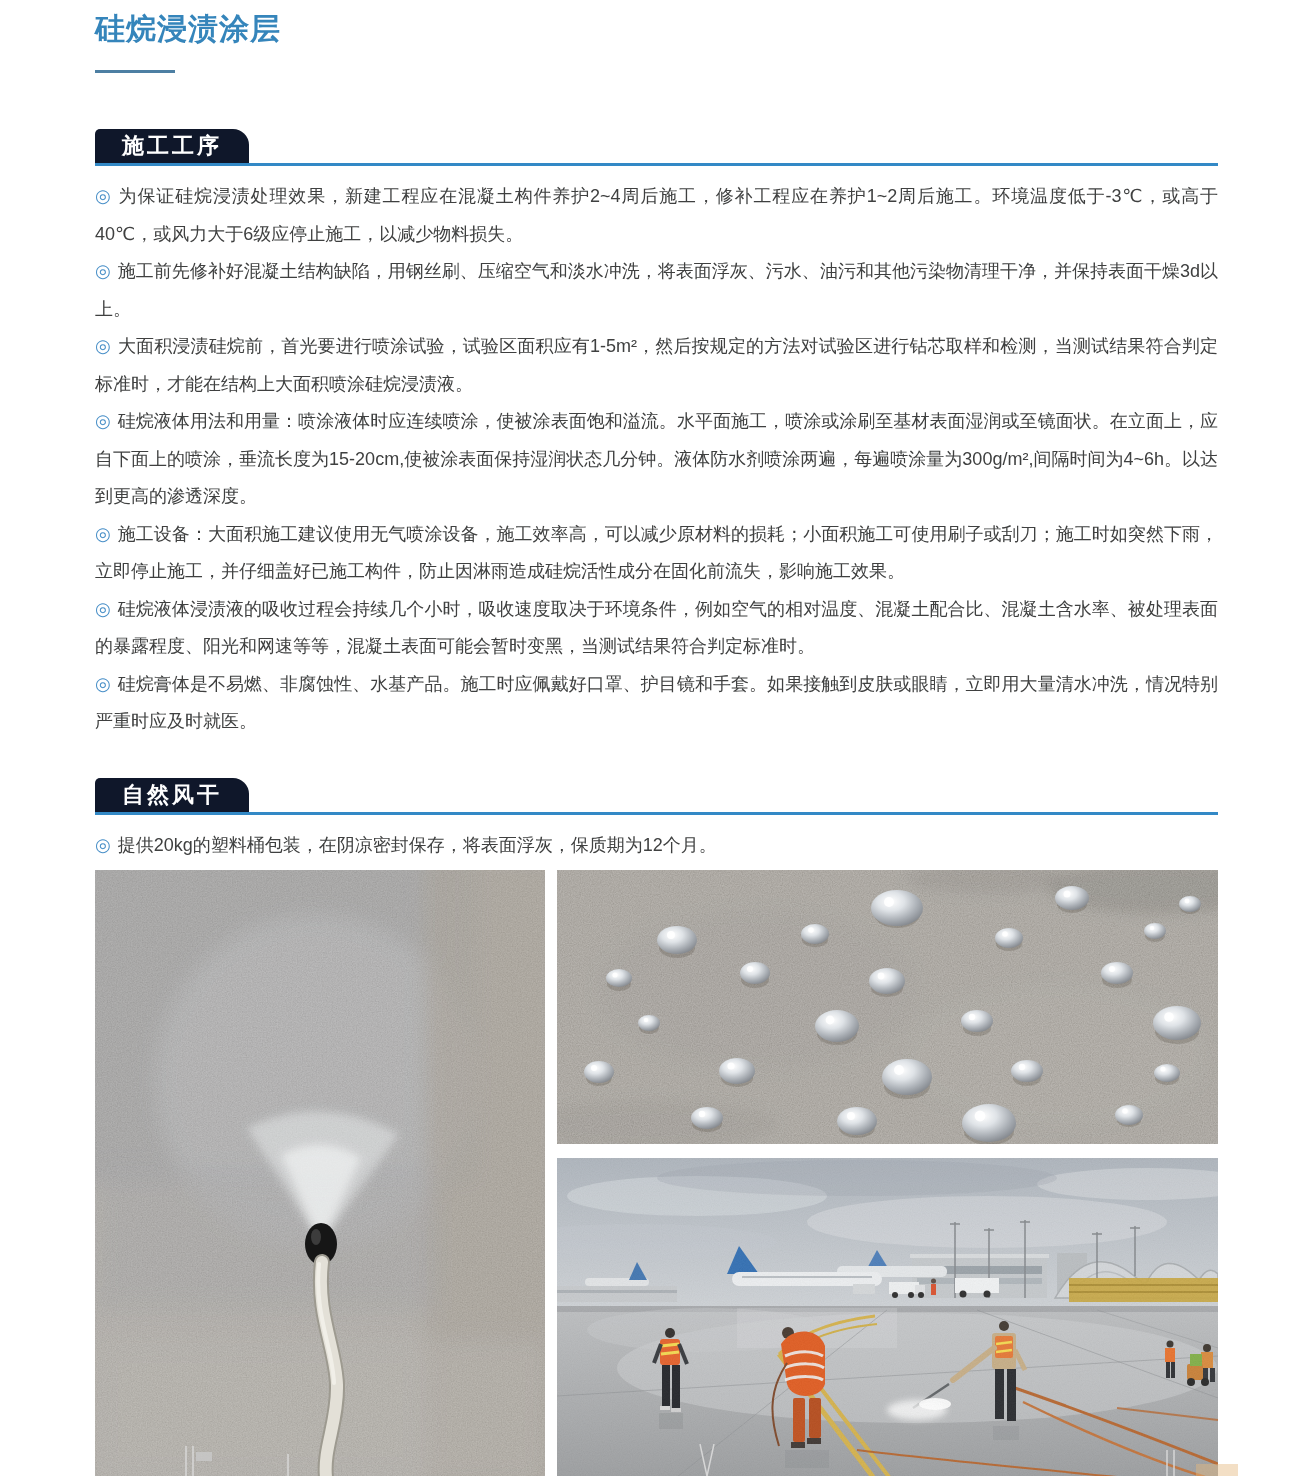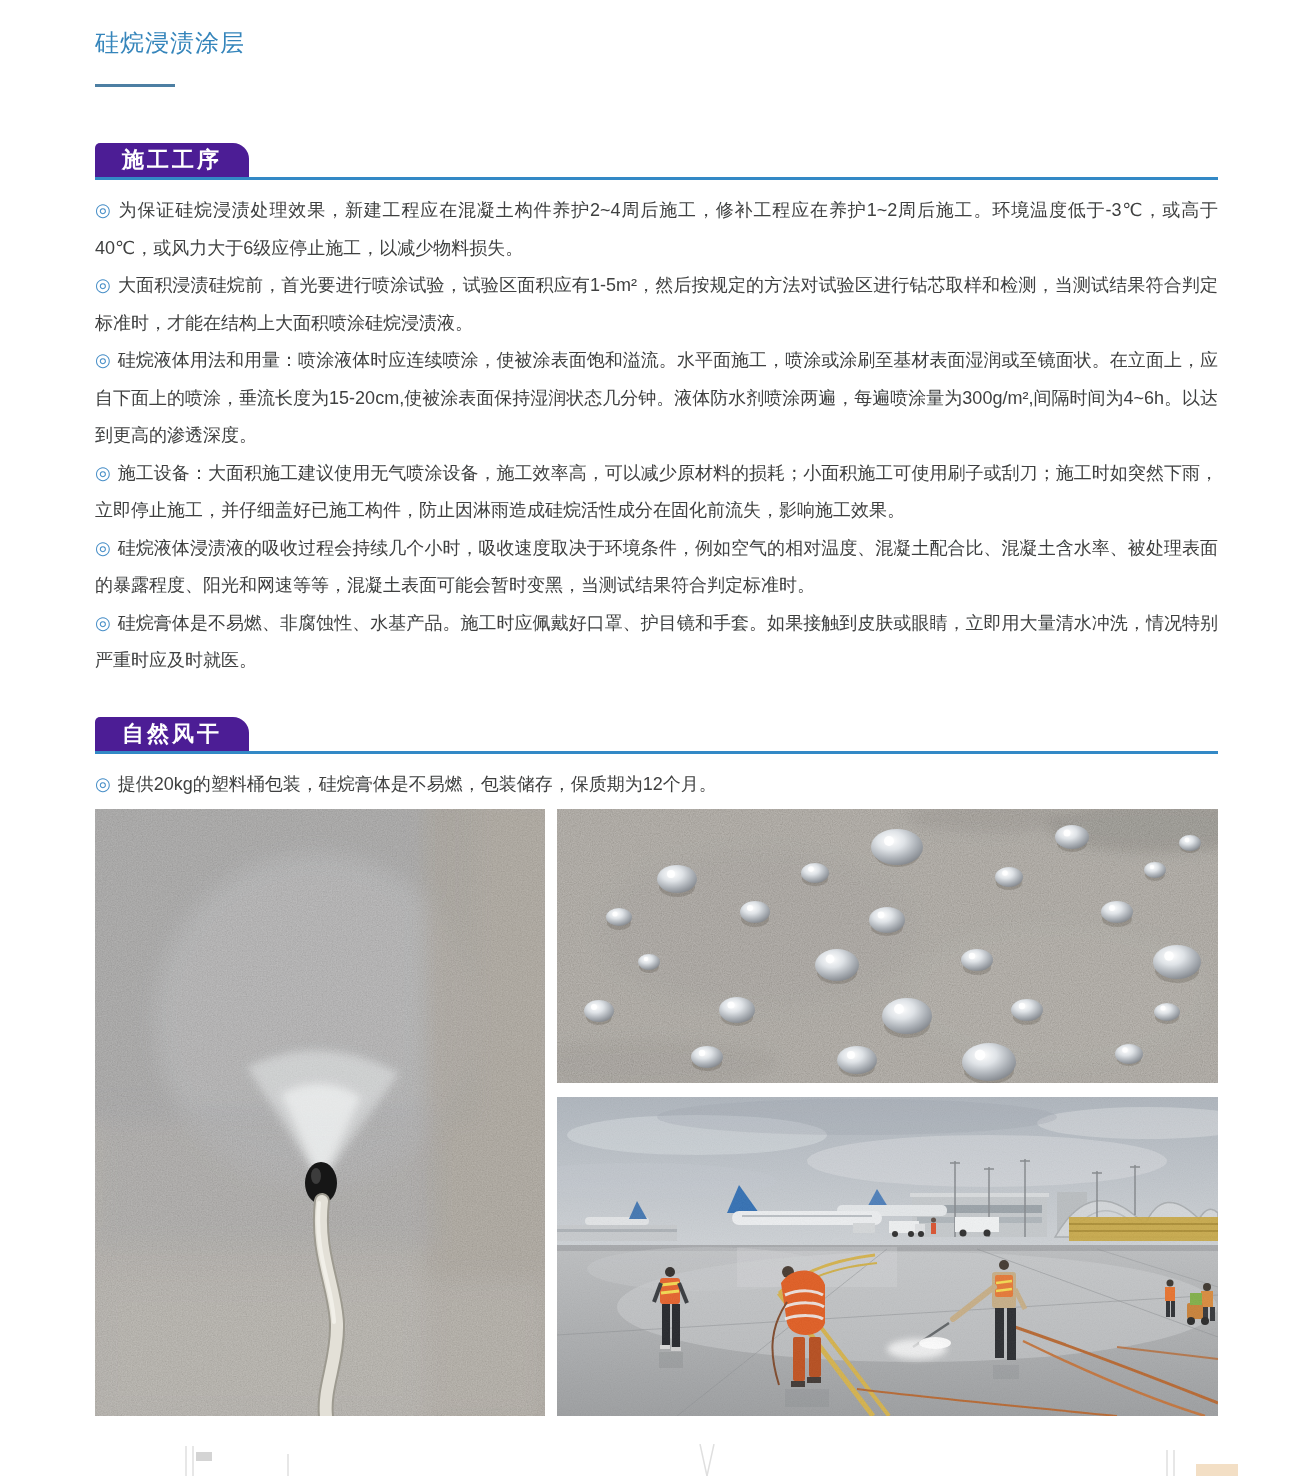--- a/index.html
+++ b/index.html
@@ -1,26 +1,26 @@
 <!DOCTYPE html>
 <html><head>
 <meta charset="utf-8">
 <style>
   html,body{margin:0;padding:0;}
   body{
     width:1290px;height:1476px;background:#ffffff;position:relative;overflow:hidden;
     font-family:"Liberation Sans","DejaVu Sans",sans-serif;color:#3f4040;
   }
   .content{position:absolute;left:95px;top:0;width:1123px;}
-  .page-title{margin:24px 0 0 0;font-size:24px;line-height:38px;font-weight:normal;color:#3585bb;letter-spacing:1px;}
+  .page-title{margin:10px 0 0 0;font-size:30px;line-height:38px;font-weight:bold;color:#3585bb;letter-spacing:1px;}
   .title-rule{width:80px;height:3px;background:#4d7fa3;margin-top:22px;}
   .section-head{margin-top:56px;border-bottom:3px solid #3389c6;line-height:0;}
   .section-head.second{margin-top:37px;}
   .badge{
-    display:inline-block;background:#4c1d95;color:#ffffff;font-size:22px;font-weight:bold;
+    display:inline-block;background:#0f172a;color:#ffffff;font-size:22px;font-weight:bold;
     line-height:34px;padding:0 27px;letter-spacing:3px;border-radius:5px 16px 0 0;
   }
   .bullets{margin-top:12px;font-size:18px;line-height:37.5px;text-align:justify;}
   .bullets p{margin:0;}
   .bsym{color:#4a90c8;margin-right:7px;}
   .photo-grid{display:flex;gap:12px;margin-top:6px;}
   .photo-col{display:flex;flex-direction:column;gap:14px;}
   svg.photo{display:block;background:#a3a09a;}
   .bottom-artifacts{position:absolute;left:0;top:1444px;}
 </style>
@@ -31,33 +31,34 @@
 
   <h1 class="page-title">硅烷浸渍涂层</h1>
   <div class="title-rule"></div>
 
   <div class="section-head">
     <span class="badge">施工工序</span>
   </div>
 
   <div class="bullets">
     <p><span class="bsym">◎</span><span>为保证硅烷浸渍处理效果，新建工程应在混凝土构件养护2~4周后施工，修补工程应在养护1~2周后施工。环境温度低于-3℃，或高于40℃，或风力大于6级应停止施工，以减少物料损失。</span></p>
+    <p><span class="bsym">◎</span><span>施工前先修补好混凝土结构缺陷，用钢丝刷、压缩空气和淡水冲洗，将表面浮灰、污水、油污和其他污染物清理干净，并保持表面干燥3d以上。</span></p>
     <p><span class="bsym">◎</span><span>大面积浸渍硅烷前，首光要进行喷涂试验，试验区面积应有1-5m²，然后按规定的方法对试验区进行钻芯取样和检测，当测试结果符合判定标准时，才能在结构上大面积喷涂硅烷浸渍液。</span></p>
     <p><span class="bsym">◎</span><span>硅烷液体用法和用量：喷涂液体时应连续喷涂，使被涂表面饱和溢流。水平面施工，喷涂或涂刷至基材表面湿润或至镜面状。在立面上，应自下面上的喷涂，垂流长度为15-20cm,使被涂表面保持湿润状态几分钟。液体防水剂喷涂两遍，每遍喷涂量为300g/m²,间隔时间为4~6h。以达到更高的渗透深度。</span></p>
     <p><span class="bsym">◎</span><span>施工设备：大面积施工建议使用无气喷涂设备，施工效率高，可以减少原材料的损耗；小面积施工可使用刷子或刮刀；施工时如突然下雨，立即停止施工，并仔细盖好已施工构件，防止因淋雨造成硅烷活性成分在固化前流失，影响施工效果。</span></p>
     <p><span class="bsym">◎</span><span>硅烷液体浸渍液的吸收过程会持续几个小时，吸收速度取决于环境条件，例如空气的相对温度、混凝土配合比、混凝土含水率、被处理表面的暴露程度、阳光和网速等等，混凝土表面可能会暂时变黑，当测试结果符合判定标准时。</span></p>
     <p><span class="bsym">◎</span><span>硅烷膏体是不易燃、非腐蚀性、水基产品。施工时应佩戴好口罩、护目镜和手套。如果接触到皮肤或眼睛，立即用大量清水冲洗，情况特别严重时应及时就医。</span></p>
   </div>
 
   <div class="section-head second">
     <span class="badge">自然风干</span>
   </div>
 
   <div class="bullets">
-    <p><span class="bsym">◎</span><span>提供20kg的塑料桶包装，硅烷膏体是不易燃，包装储存，保质期为12个月。</span></p>
+    <p><span class="bsym">◎</span><span>提供20kg的塑料桶包装，在阴凉密封保存，将表面浮灰，保质期为12个月。</span></p>
   </div>
 
   <div class="photo-grid">
 
     <svg class="photo" width="450" height="607" viewBox="0 0 450 607">
       <defs>
         <filter id="gr1" x="0" y="0" width="100%" height="100%">
           <feTurbulence type="fractalNoise" baseFrequency="0.8" numOctaves="2" seed="11"></feTurbulence>
           <feColorMatrix type="saturate" values="0"></feColorMatrix>
           <feComponentTransfer>

